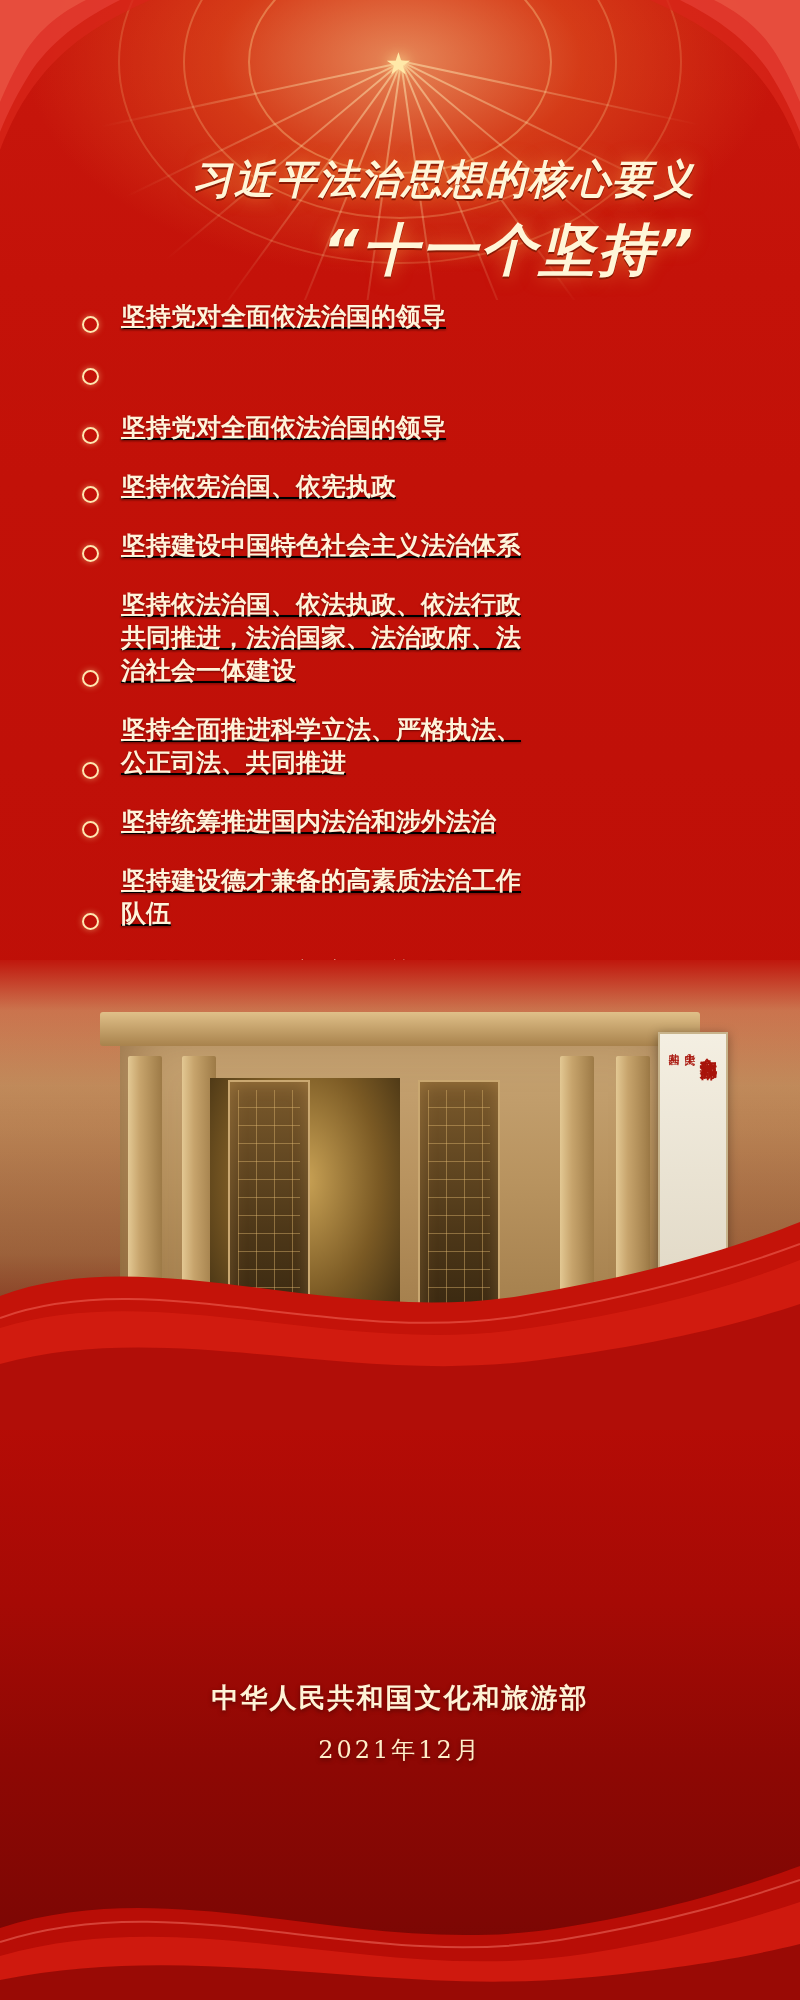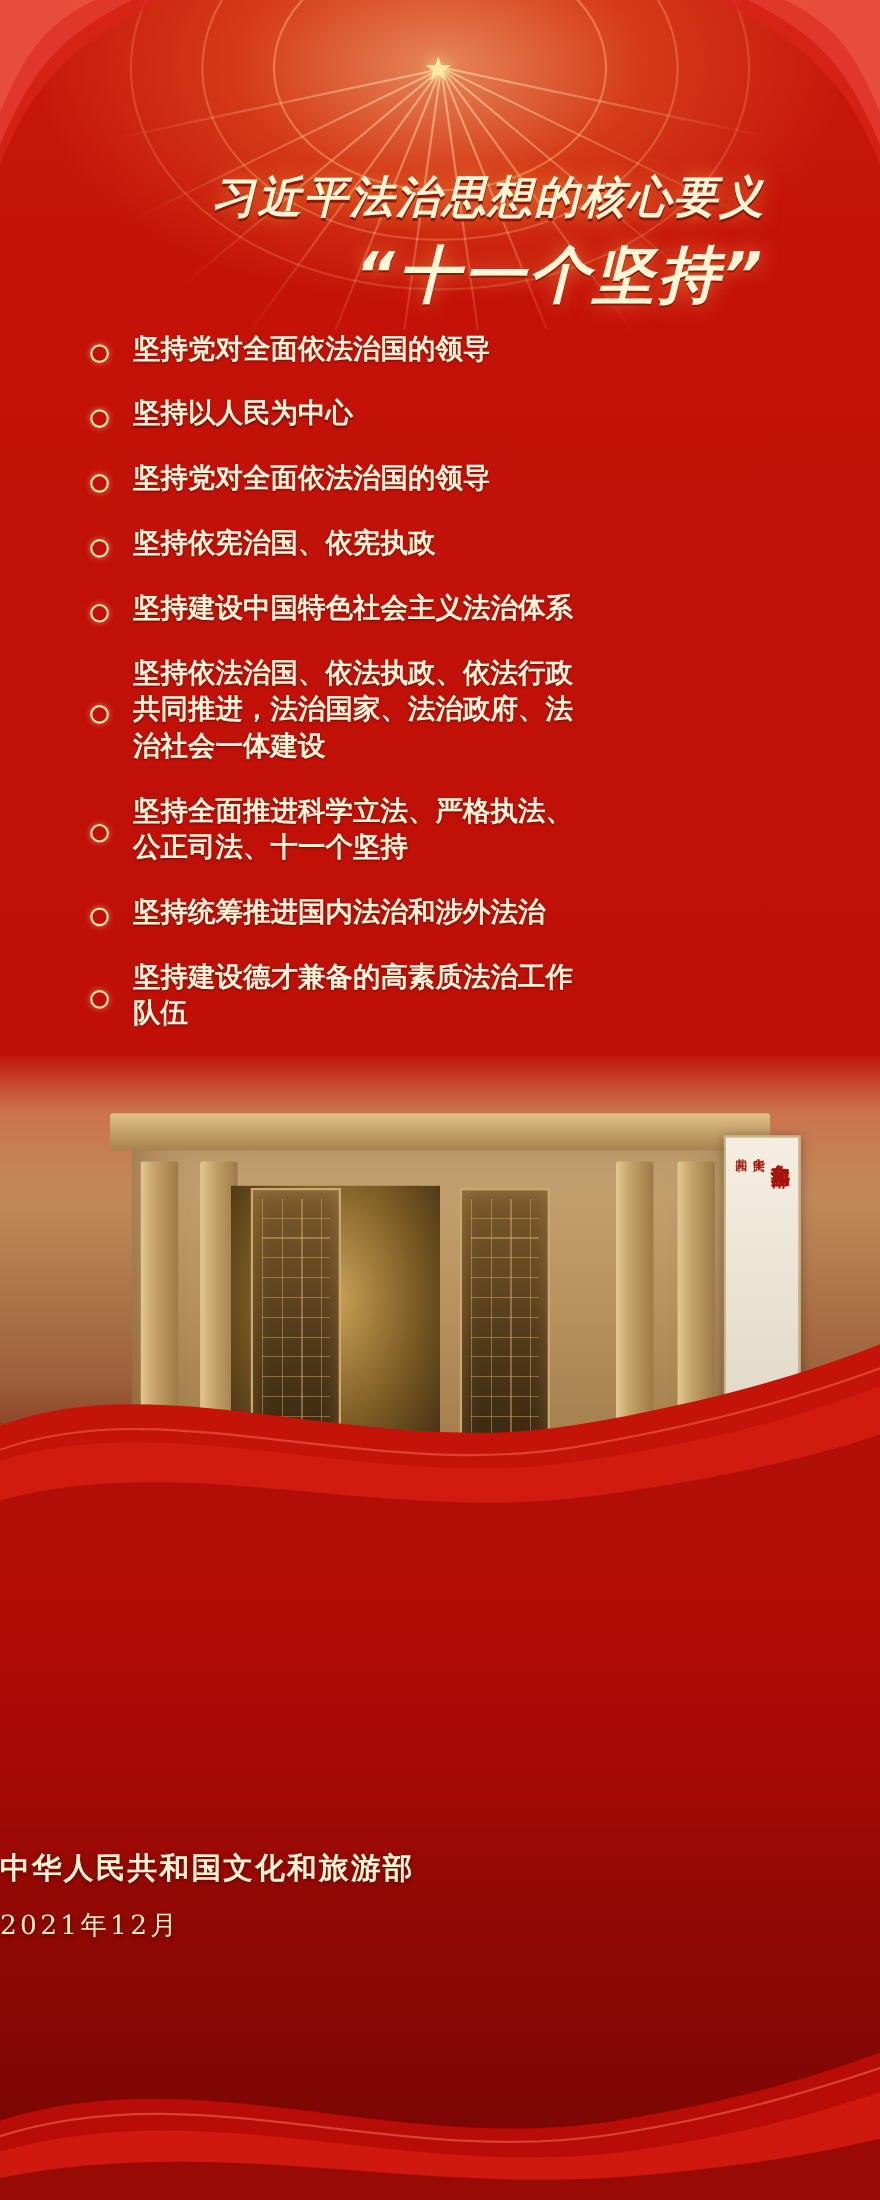--- a/index.html
+++ b/index.html
@@ -119,22 +119,23 @@
 
   
   .list {
     position: absolute;
     top: 300px;
     left: 82px;
     width: 640px;
   }
   .item {
     display: flex;
-    align-items: center;
+    align-items: flex-end;
     margin-bottom: 26px;
+    text-decoration: underline;
   }
   .bullet {
     flex: 0 0 auto;
     width: 13px;
     height: 13px;
     margin-top: 9px;
     margin-right: 22px;
     border: 2px solid #ffe7b0;
     border-radius: 50%;
     box-shadow: 0 0 6px rgba(255,220,150,0.5);
@@ -272,20 +273,21 @@
     bottom: 0;
     height: 190px;
   }
 
   
   .footer {
     position: absolute;
     left: 0;
     top: 1680px;
     width: 800px;
+    text-align: center;
   }
   .footer-org {
     font-family: "DejaVu Serif", "Liberation Serif", serif;
     font-weight: bold;
     font-size: 27px;
     letter-spacing: 2px;
     color: #fff3d6;
     text-shadow: 0 2px 4px rgba(80,5,2,0.8);
   }
   .footer-date {
@@ -339,21 +341,20 @@
     <div class="title-sub">“十一个坚持”</div>
   </div>
 
   <div class="list">
     <div class="item">
       <div class="bullet"></div>
       <div class="item-text">坚持党对全面依法治国的领导</div>
     </div>
     <div class="item">
       <div class="bullet"></div>
-      <div class="item-text">坚持以人民为中心</div>
     </div>
     <div class="item">
       <div class="bullet"></div>
       <div class="item-text">坚持党对全面依法治国的领导</div>
     </div>
     <div class="item">
       <div class="bullet"></div>
       <div class="item-text">坚持依宪治国、依宪执政</div>
     </div>
     <div class="item">
@@ -362,21 +363,21 @@
     </div>
     <div class="item">
       <div class="bullet"></div>
       <div class="item-text">坚持依法治国、依法执政、依法行政
 共同推进，法治国家、法治政府、法
 治社会一体建设</div>
     </div>
     <div class="item">
       <div class="bullet"></div>
       <div class="item-text">坚持全面推进科学立法、严格执法、
-公正司法、十一个坚持</div>
+公正司法、共同推进</div>
     </div>
     <div class="item">
       <div class="bullet"></div>
       <div class="item-text">坚持统筹推进国内法治和涉外法治</div>
     </div>
     <div class="item">
       <div class="bullet"></div>
       <div class="item-text">坚持建设德才兼备的高素质法治工作
 队伍</div>
     </div>

